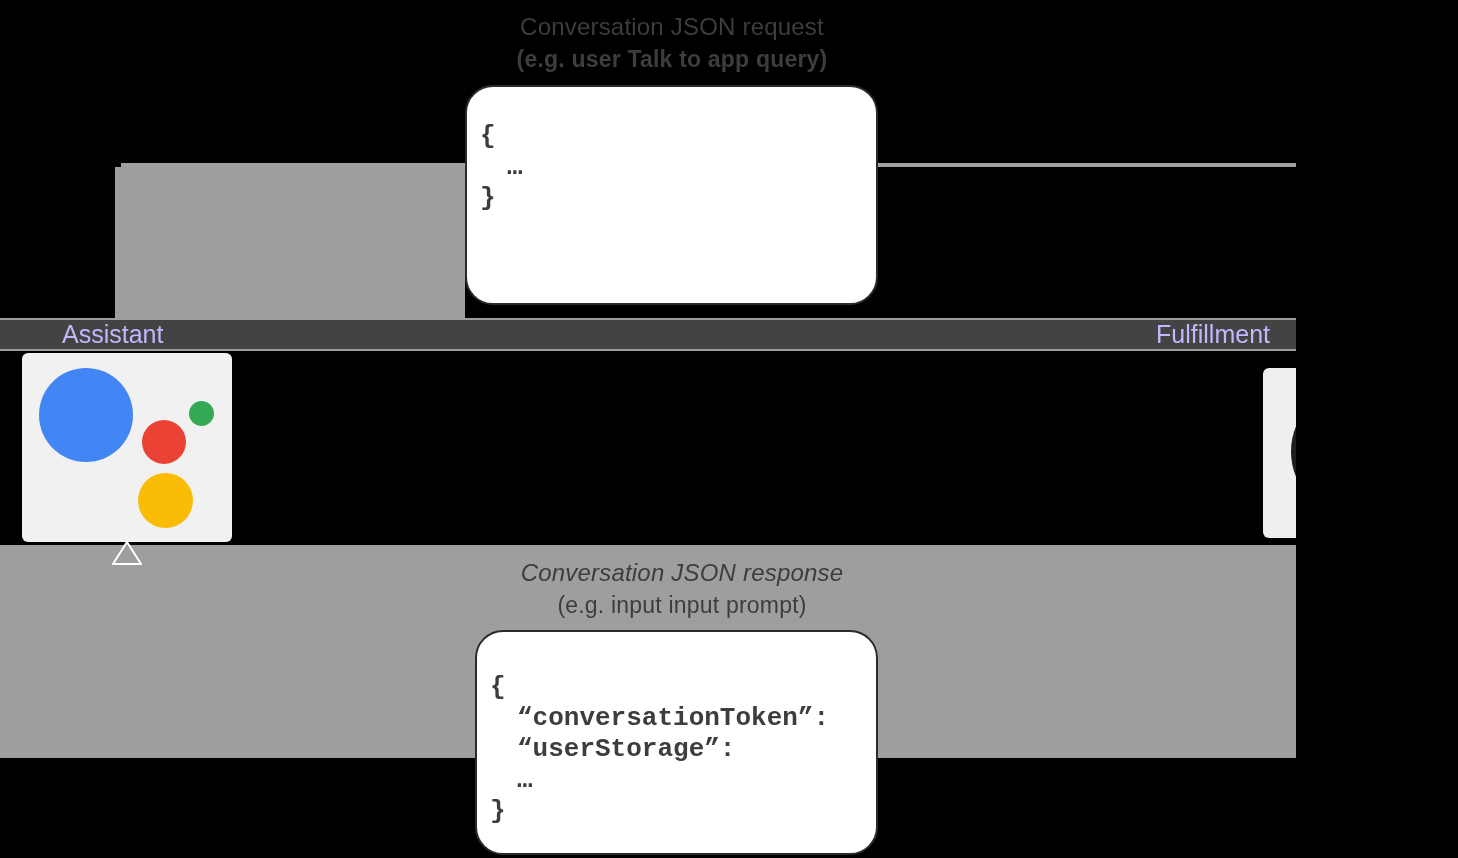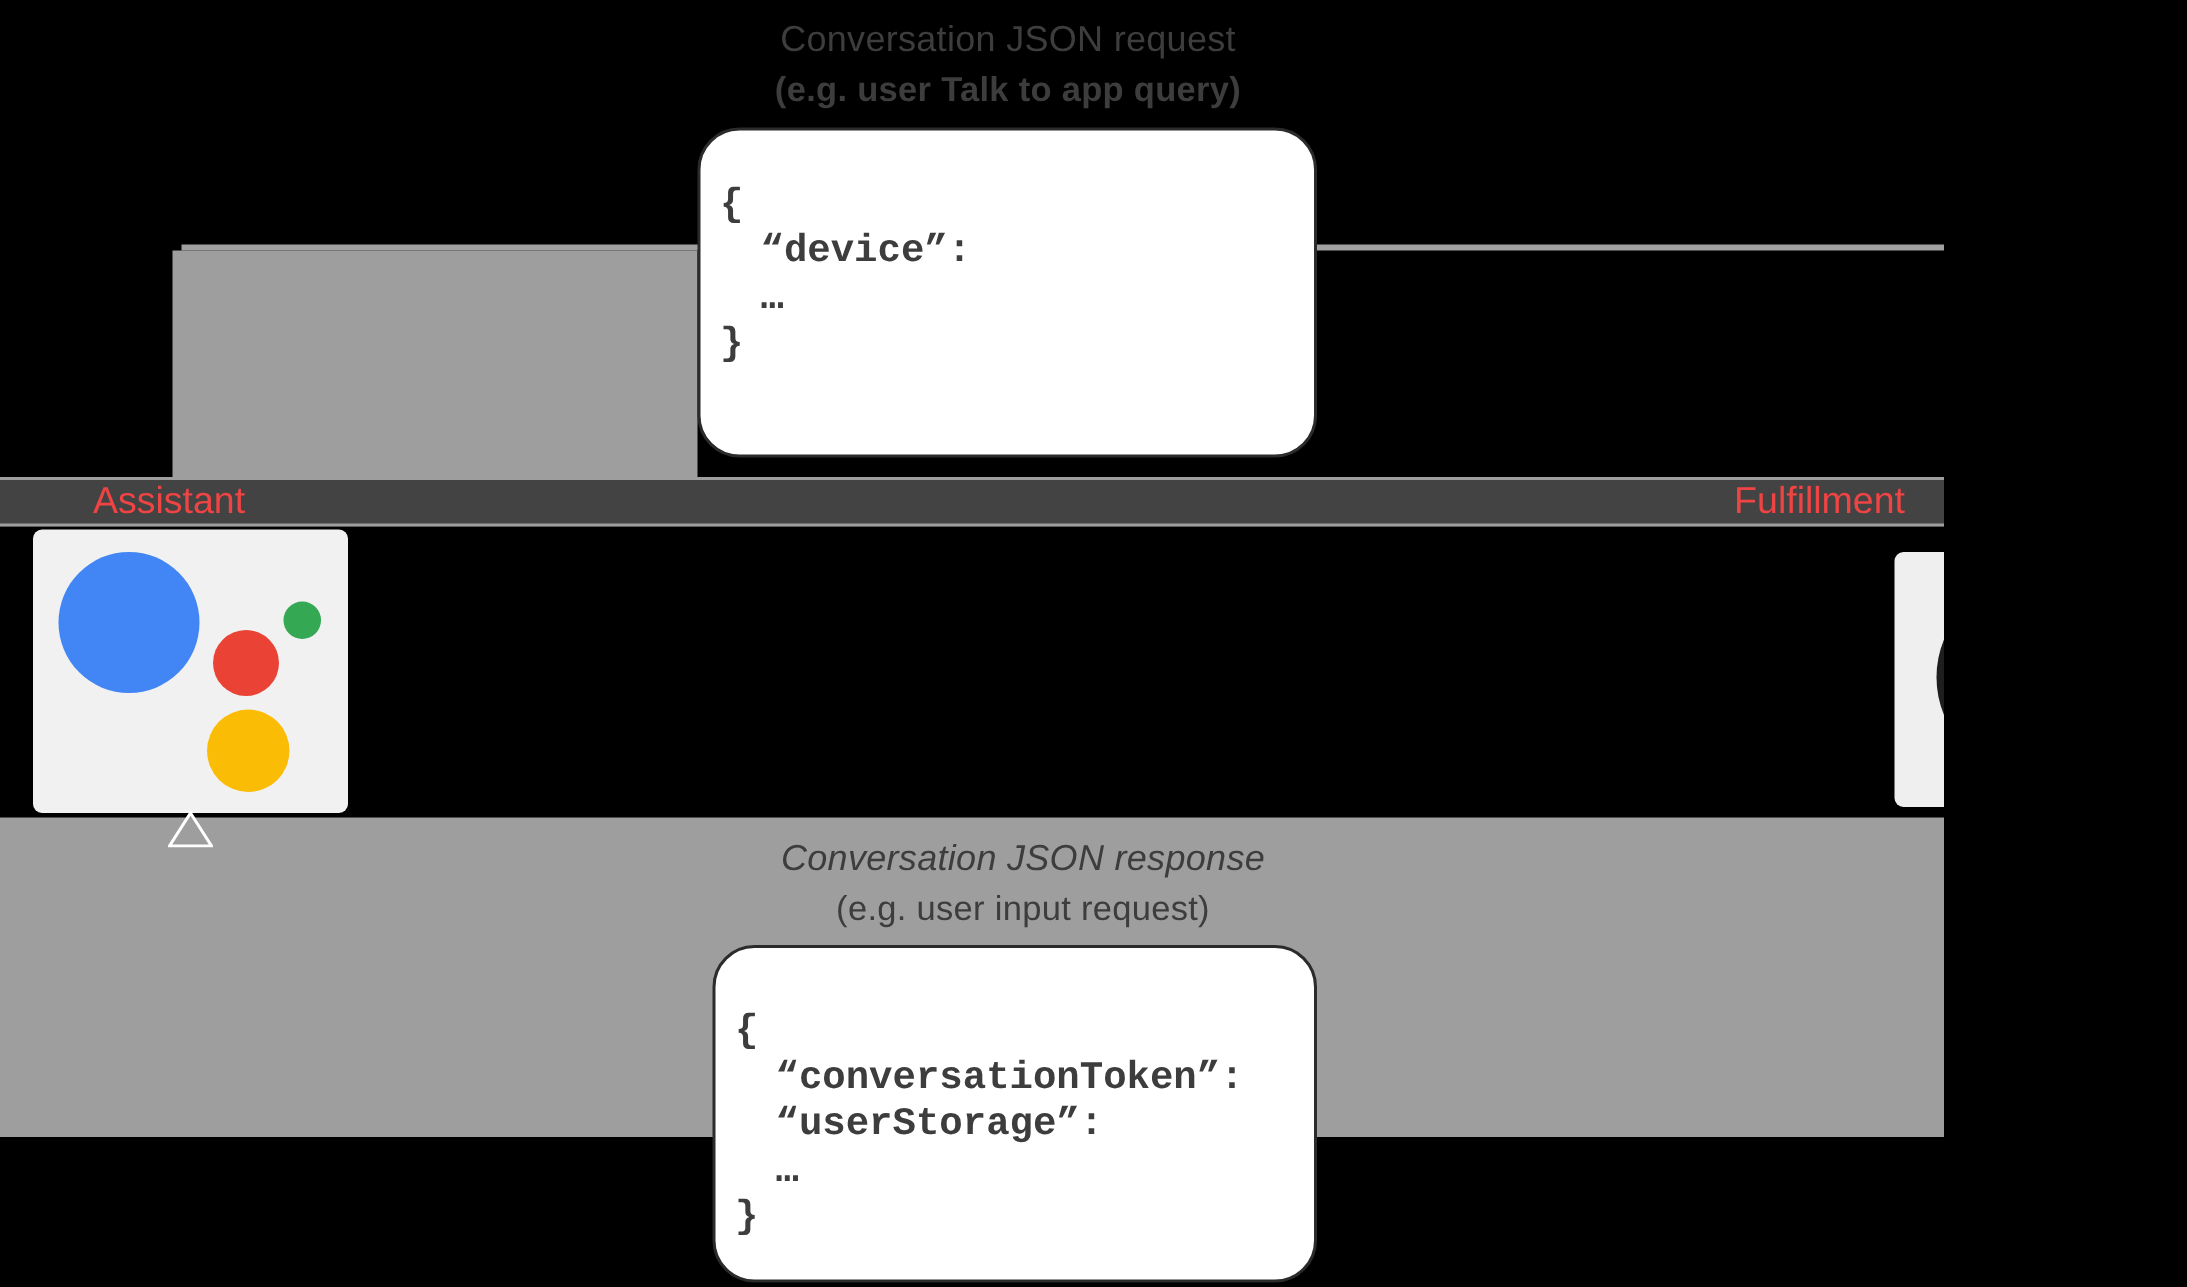--- a/index.html
+++ b/index.html
@@ -21,21 +21,21 @@
     position:absolute;width:0;height:0;
     border-left:14px solid transparent;border-right:14px solid transparent;
     border-top:24px solid #8f8f8f;
   }
   
   .actor-strip{
     position:absolute;left:0;top:318px;width:1458px;height:29px;
     background:#434343;border-top:2px solid #9e9e9e;border-bottom:2px solid #9e9e9e;
   }
   .actor-label{
-    position:absolute;top:320px;color:#ef4444;font-size:25px;line-height:29px;
+    position:absolute;top:320px;color:#c4b5fd;font-size:25px;line-height:29px;
   }
   
   .icon-card{position:absolute;border-radius:6px;}
   .json-card{
     position:absolute;background:#ffffff;border:2px solid #2b2b2b;border-radius:28px;
     box-sizing:border-box;color:#3d3d3d;
     font-family:"Liberation Mono",monospace;font-weight:bold;font-size:26px;line-height:31px;
   }
   .json-card .code{padding:34px 10px 0 13px;}
   .json-card .line{white-space:pre;}
@@ -51,21 +51,20 @@
   <div class="flow-title sub" style="left:352px;top:44px;font-weight:bold;">(e.g. user Talk to app query)</div>
 
   <div class="band" style="left:115px;top:167px;width:350px;height:151px;"></div>
   <div class="hline" style="left:121px;top:163px;width:1230px;"></div>
   <div class="vline" style="left:1349px;top:163px;height:119px;"></div>
   <div class="arrowhead-down" style="left:1339px;top:281px;"></div>
 
   <div class="json-card" style="left:465px;top:85px;width:413px;height:220px;">
     <div class="code">
       <div class="line">{</div>
-      <div class="line indent">“device”:</div>
       <div class="line indent">…</div>
       <div class="line">}</div>
     </div>
   </div>
 
   <div class="actor-strip"></div>
   <div class="actor-label" style="left:62px;">Assistant</div>
   <div class="actor-label" style="right:26px;">Fulfillment</div>
 
   <div class="icon-card" style="left:22px;top:353px;width:210px;height:189px;background:#f1f1f1;">
@@ -90,21 +89,21 @@
       </g>
     </svg>
   </div>
 
   <div class="band" style="left:0px;top:545px;width:1458px;height:213px;"></div>
   <svg width="30" height="24" style="position:absolute;left:112px;top:541px;">
     <polygon points="15,1 29,23 1,23" fill="#9e9e9e" stroke="#ffffff" stroke-width="2"></polygon>
   </svg>
 
   <div class="flow-title" style="left:362px;top:558px;font-style:italic;">Conversation JSON response</div>
-  <div class="flow-title sub" style="left:362px;top:590px;">(e.g. user input request)</div>
+  <div class="flow-title sub" style="left:362px;top:590px;">(e.g. input input prompt)</div>
 
   <div class="json-card" style="left:475px;top:630px;width:403px;height:225px;">
     <div class="code" style="padding-top:40px;">
       <div class="line">{</div>
       <div class="line indent">“conversationToken”:</div>
       <div class="line indent">“userStorage”:</div>
       <div class="line indent">…</div>
       <div class="line">}</div>
     </div>
   </div>

